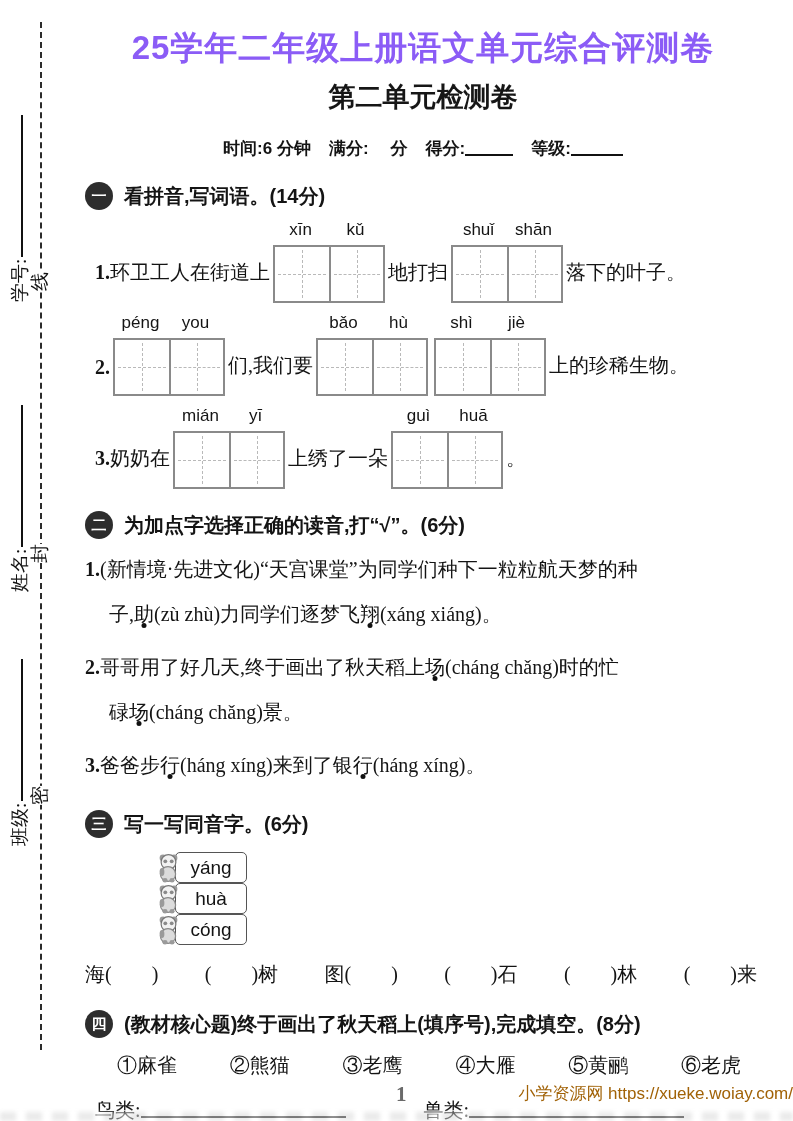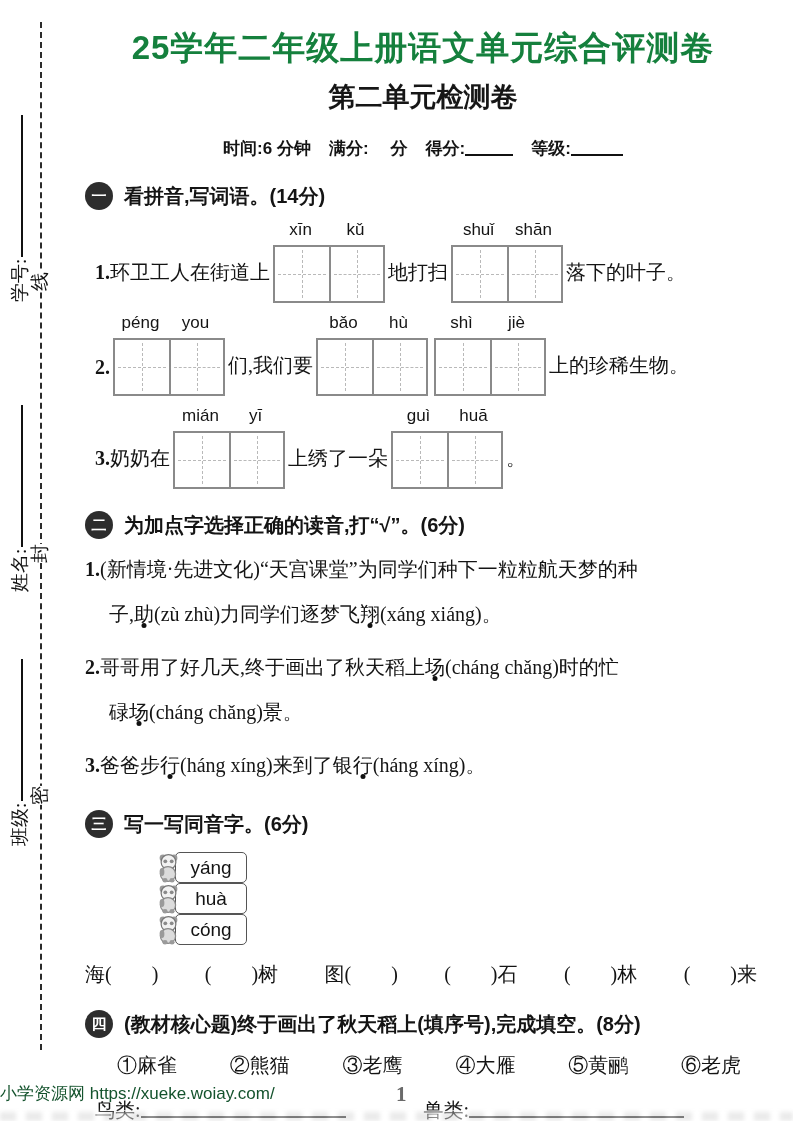--- a/index.html
+++ b/index.html
@@ -35,21 +35,21 @@
     transform: rotate(-90deg);
     background:#fff; font-size:19px; line-height:1.2;
     padding:2px 0; z-index:2; color:#111;
   }
 
   
   .content { position:absolute; left:85px; top:26px; width:676px; }
 
   .title {
     text-align:center; font-family:"Liberation Sans", sans-serif;
-    font-weight:bold; font-size:33px; letter-spacing:1px; color:#15803d;
+    font-weight:bold; font-size:33px; letter-spacing:1px; color:#8b5cf6;
   }
   .subtitle {
     text-align:center; font-family:"Liberation Sans", sans-serif;
     font-weight:bold; font-size:27px; margin-top:8px; color:#161616;
   }
   .meta {
     display:flex; justify-content:center; align-items:flex-end; gap:18px;
     margin-top:22px; font-family:"Liberation Sans", sans-serif;
     font-weight:bold; font-size:17px;
   }
@@ -123,21 +123,21 @@
   .classify-row { display:flex; margin-top:18px; font-size:20px; padding-left:10px; }
   .classify-row .blank.w200 { width:205px; }
   .classify-row .blank.w215 { width:215px; }
   .classify-row .spacer { width:78px; }
   .find-row { margin-top:20px; font-size:24px; padding-left:10px; }
   .blank.w72 { width:72px; }
 
   
   .footer {
     position:absolute; left:0; bottom:16px; width:100%;
-    text-align:left; color:#14532d; font-size:17px;
+    text-align:right; color:#a16207; font-size:17px;
     font-family:"Liberation Sans", sans-serif;
   }
   .page-num {
     position:absolute; left:396px; bottom:14px;
     color:#6a6a6a; font-size:21px; font-weight:bold;
     font-family:"Liberation Serif", serif;
   }
   .blur-strip {
     position:absolute; left:0; right:0; bottom:0; height:9px;
     background:repeating-linear-gradient(90deg,#d9d9d9 0 16px,#ffffff 16px 26px);

